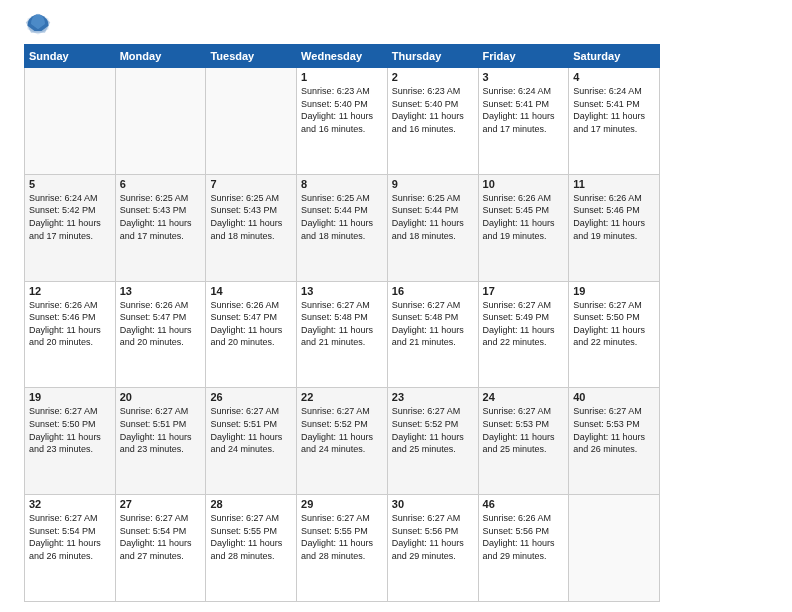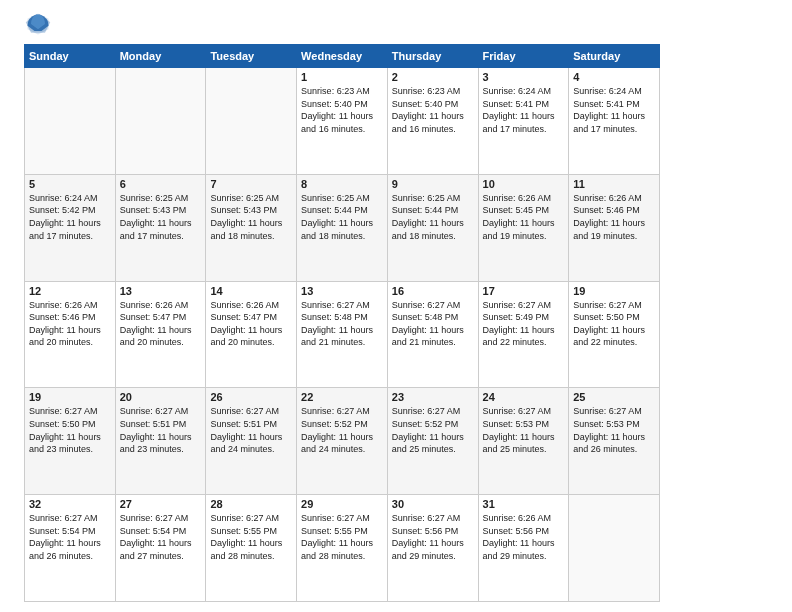--- a/index.html
+++ b/index.html
@@ -305,21 +305,21 @@
 and 25 minutes.</div>
           </td>
           <td>
             <span class="day-num">24</span>
             <div class="day-info" style="white-space: pre-line;">Sunrise: 6:27 AM
 Sunset: 5:53 PM
 Daylight: 11 hours
 and 25 minutes.</div>
           </td>
           <td>
-            <span class="day-num">25</span>
+            <span class="day-num">40</span>
             <div class="day-info" style="white-space: pre-line;">Sunrise: 6:27 AM
 Sunset: 5:53 PM
 Daylight: 11 hours
 and 26 minutes.</div>
           </td>
         </tr>
         <tr>
           <td>
             <span class="day-num">32</span>
             <div class="day-info" style="white-space: pre-line;">Sunrise: 6:27 AM
@@ -349,21 +349,21 @@
 and 28 minutes.</div>
           </td>
           <td>
             <span class="day-num">30</span>
             <div class="day-info" style="white-space: pre-line;">Sunrise: 6:27 AM
 Sunset: 5:56 PM
 Daylight: 11 hours
 and 29 minutes.</div>
           </td>
           <td>
-            <span class="day-num">31</span>
+            <span class="day-num">46</span>
             <div class="day-info" style="white-space: pre-line;">Sunrise: 6:26 AM
 Sunset: 5:56 PM
 Daylight: 11 hours
 and 29 minutes.</div>
           </td>
           <td class="empty-cell"></td>
         </tr>
       </tbody>
   </table>
 </div>

